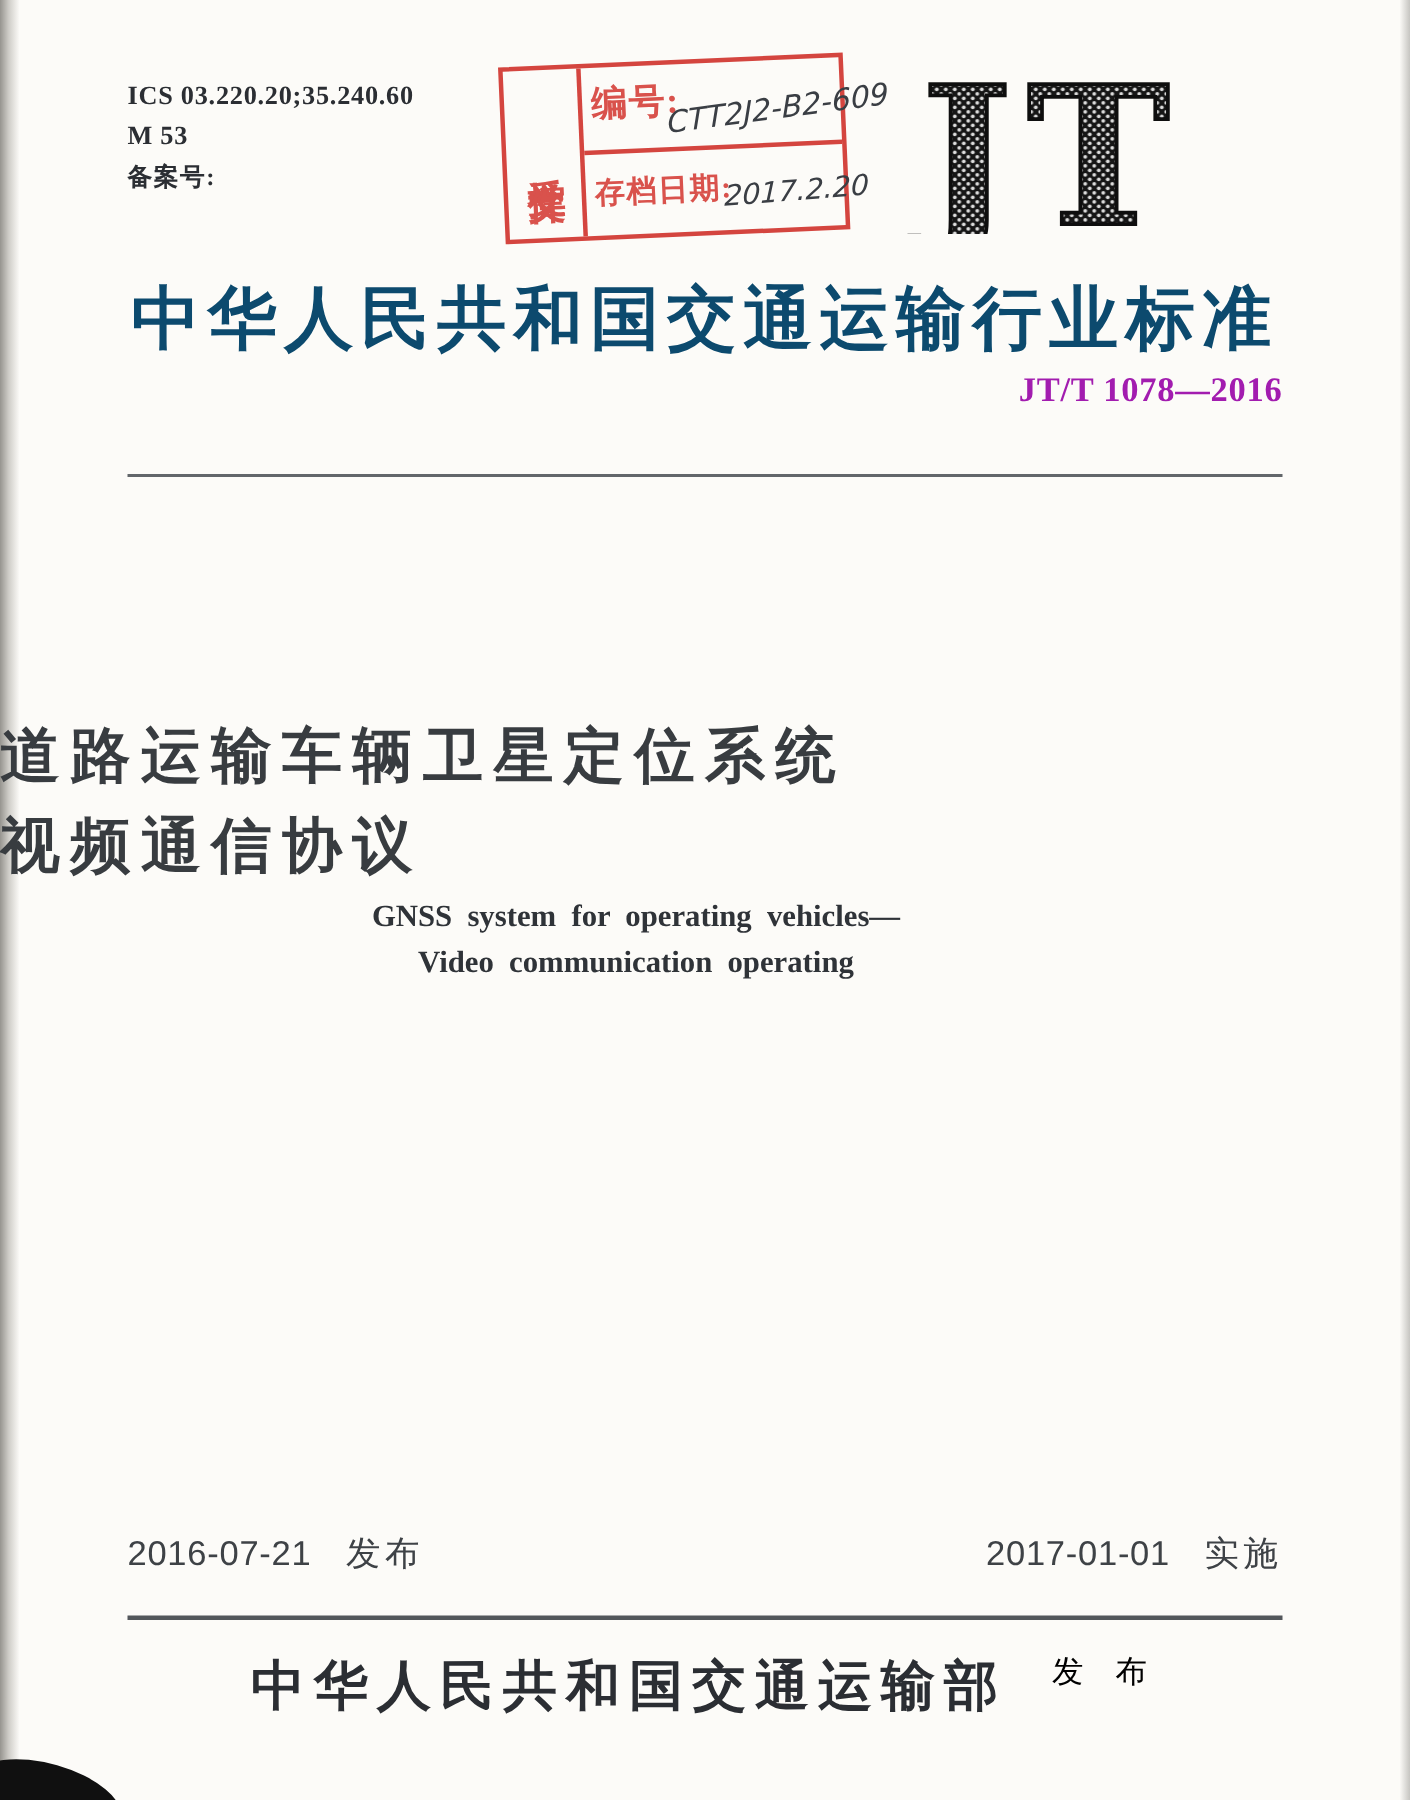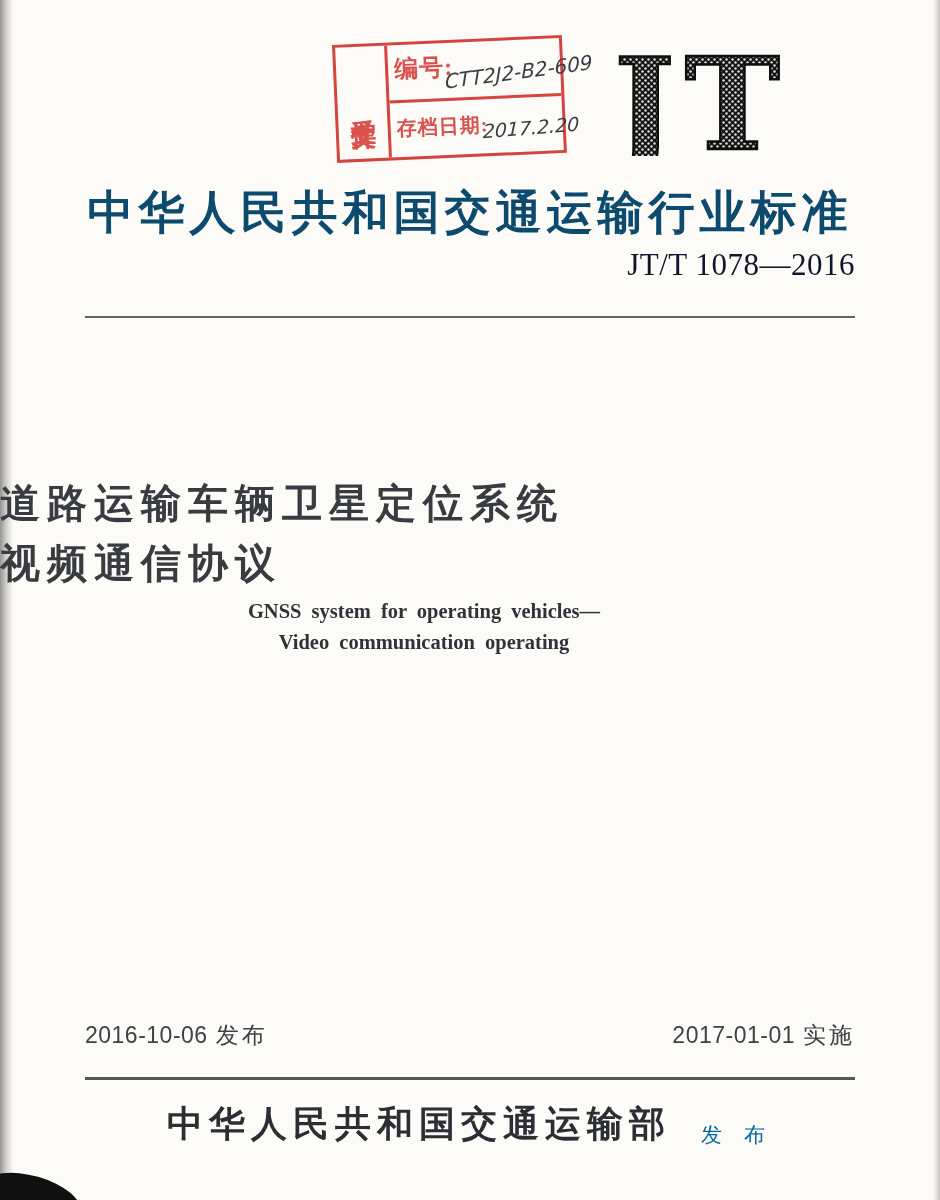--- a/index.html
+++ b/index.html
@@ -84,22 +84,22 @@
 
   
   .header-title {
     position: absolute; left: 85px; top: 182px; width: 770px;
     text-align: center; white-space: nowrap;
     font-size: 46px; font-weight: bold; letter-spacing: 5px;
     color: #0c4a6e;
   }
   .standard-number {
     position: absolute; right: 85px; top: 247px;
-    font-size: 31px; font-weight: normal; letter-spacing: 0.5px;
-    color: #0f172a;
+    font-size: 23px; font-weight: bold; letter-spacing: 0.5px;
+    color: #a21caf;
   }
   .rule-top {
     position: absolute; left: 85px; top: 316px; width: 770px; height: 2px;
     background: #62666a;
   }
 
   
   .cn-title {
     position: absolute; left: 0; width: 940px; 
     font-family: "Liberation Sans", "DejaVu Sans", sans-serif;
@@ -115,50 +115,55 @@
   }
 
   
   .date-left, .date-right {
     position: absolute; top: 1020px;
     font-family: "Liberation Sans", "DejaVu Sans", sans-serif;
     font-size: 23px; color: #3e4246; letter-spacing: 0.5px;
   }
   .date-left { left: 85px; }
   .date-right { right: 85px; }
-  .date-left .cjk, .date-right .cjk { margin-left: 8px; letter-spacing: 3px; }
+  .date-left .cjk, .date-right .cjk { margin-left: 23px; letter-spacing: 3px; }
   .rule-bottom {
     position: absolute; left: 85px; top: 1077px; width: 770px; height: 3px;
     background: #53575b;
   }
 
   
   .publisher-row {
     position: absolute; left: 0; top: 1100px; width: 940px;
-    display: flex; justify-content: center; align-items: flex-end;
+    display: flex; justify-content: center; align-items: flex-start;
   }
   .publisher-name {
     font-size: 36px; font-weight: bold; letter-spacing: 6px;
     color: #2b2e33; white-space: nowrap;
   }
   .publish-label {
-    font-family: Liberation Sans, sans-serif;
-    font-size: 21px; color: #0369a1; margin-left: 30px;
-    letter-spacing: 8px; white-space: nowrap; margin-top: 20px;
+    font-family: Liberation Serif, serif;
+    font-size: 21px; color: #000000; margin-left: 30px;
+    letter-spacing: 8px; white-space: nowrap;
   }
 </style>
 </head>
 <body>
 
 <div class="page">
 
   <div class="edge-left"></div>
   <div class="edge-right"></div>
   <div class="corner-mark"></div>
 
+  <div class="ics-block">
+    <div>ICS 03.220.20;35.240.60</div>
+    <div>M 53</div>
+    <div class="cjk">备案号:</div>
+  </div>
 
   <div class="stamp">
     <div class="stamp-side">
       <div class="stamp-side-label">受控文件</div>
     </div>
     <div class="stamp-main">
       <div class="stamp-row first">
         <span class="stamp-label">编号:</span>
         <span class="handwriting hw-number">CTT2J2-B2-609</span>
       </div>
@@ -185,21 +190,21 @@
   <div class="rule-top"></div>
 
   <div class="cn-title line1">道路运输车辆卫星定位系统</div>
   <div class="cn-title line2">视频通信协议</div>
   <div class="en-title">
     <div>GNSS system for operating vehicles—</div>
     <div>Video communication operating</div>
   </div>
 
   <div class="date-left">
-    <span>2016-10-06</span><span class="cjk">发布</span>
+    <span>2016-07-21</span><span class="cjk">发布</span>
   </div>
   <div class="date-right">
     <span>2017-01-01</span><span class="cjk">实施</span>
   </div>
   <div class="rule-bottom"></div>
 
   <div class="publisher-row">
     <span class="publisher-name">中华人民共和国交通运输部</span>
     <span class="publish-label">发 布</span>
   </div>

